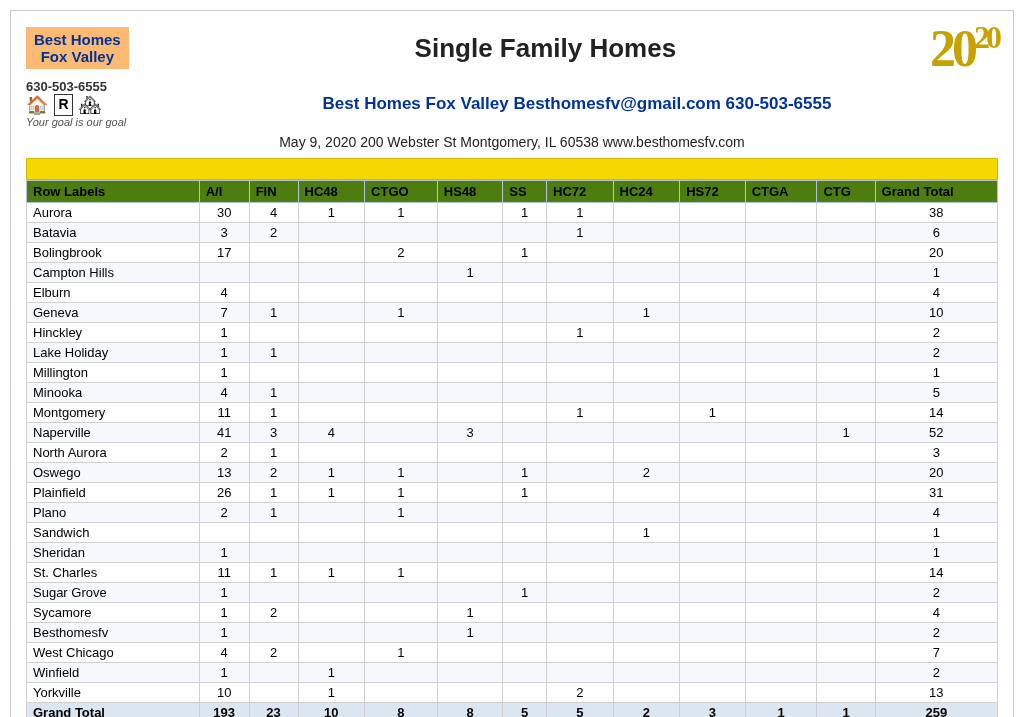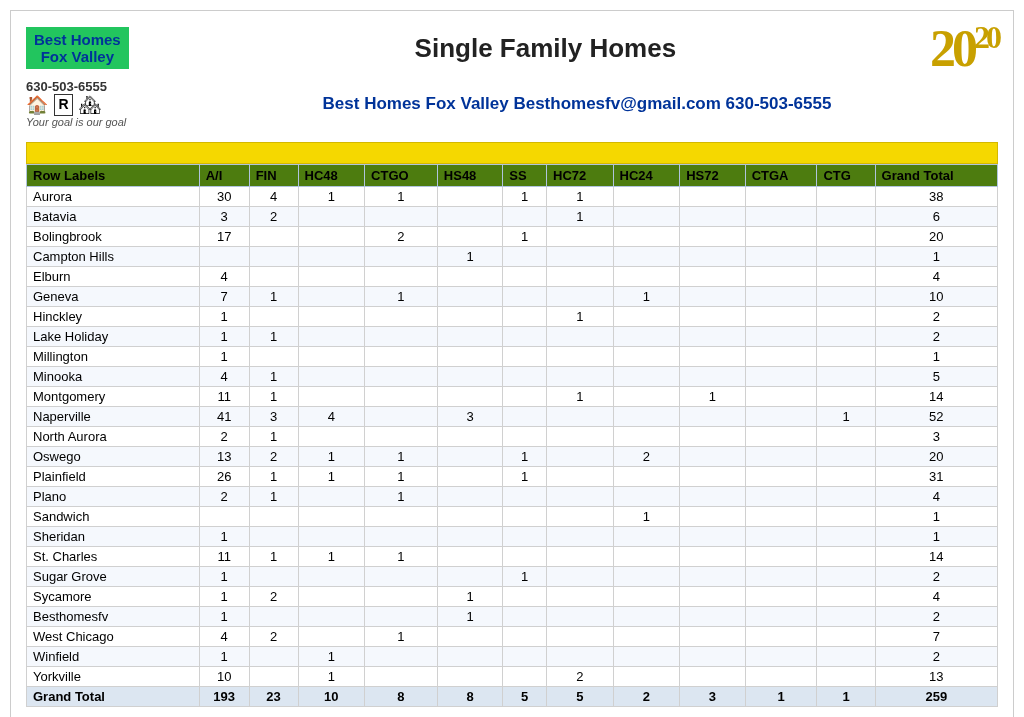--- a/index.html
+++ b/index.html
@@ -19,21 +19,21 @@
 
     
     .header {
       display: flex;
       align-items: center;
       justify-content: space-between;
       margin-bottom: 4px;
     }
 
     .logo-box {
-      background: #22c55e;
+      background: #fdba74;
       padding: 4px 8px;
       text-align: center;
       min-width: 100px;
     }
     .logo-box .logo-line1 {
       font-weight: bold;
       font-size: 15px;
       color: #003399;
     }
     .logo-box .logo-line2 {
@@ -58,21 +58,21 @@
       font-weight: bold;
       color: #c8a000;
       line-height: 1;
       font-family: Georgia, serif;
       letter-spacing: -4px;
     }
 
     .subheader-row {
       display: flex;
       align-items: center;
-      margin-bottom: 14px;
+      margin-bottom: 6px;
     }
     .phone-text {
       font-size: 13px;
       font-weight: bold;
       color: #333;
     }
     .goal-text {
       font-size: 11px;
       color: #555;
       font-style: italic;
@@ -169,20 +169,21 @@
       <div style="display:flex;gap:6px;font-size:18px;">
         <span>🏠</span>
         <span style="font-size:14px;border:1px solid #333;padding:1px 3px;font-weight:bold;">R</span>
         <span>🏘</span>
       </div>
       <div class="goal-text">Your goal is our goal</div>
     </div>
     <div class="contact-main" style="flex:1;text-align:center;font-size:17px;font-weight:bold;color:#003399;">Best Homes Fox Valley   Besthomesfv@gmail.com   630-503-6555</div>
   </div>
 
+  <div class="address-row">May 9, 2020    200 Webster St Montgomery, IL 60538    www.besthomesfv.com</div>
 
   <div class="yellow-bar"></div>
 
   <table class="data-table">
     <thead>
       <tr>
         <th class="left-col">Row Labels</th>
         <th class="num-col">A/I</th>
         <th class="num-col">FIN</th>
         <th class="num-col">HC48</th>

